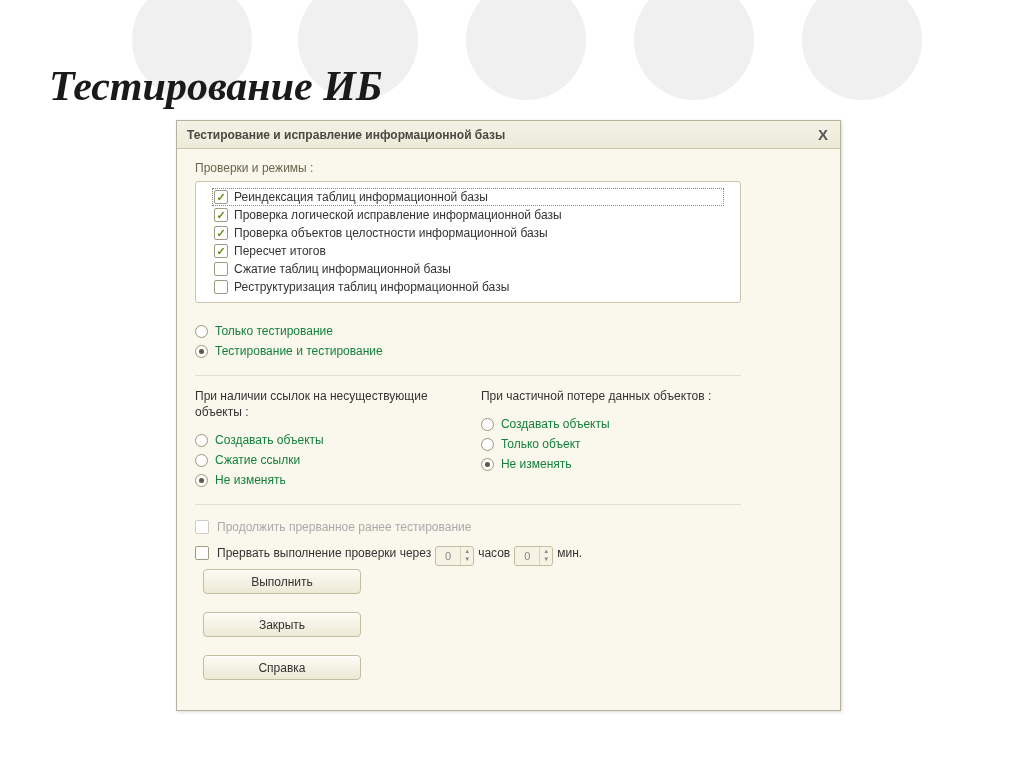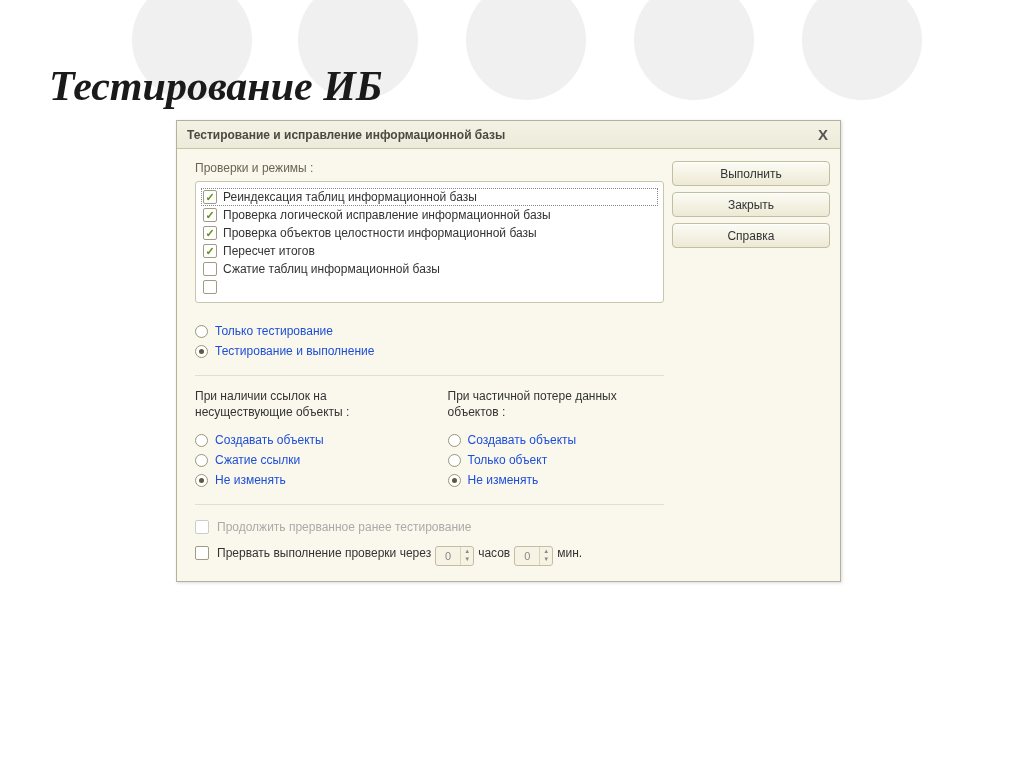--- a/index.html
+++ b/index.html
@@ -56,58 +56,59 @@
     color: #555;
     font-weight: bold;
     cursor: pointer;
     padding: 0 4px;
   }
 
   .dialog-body {
     display: flex;
     align-items: flex-start;
     padding: 12px 10px 12px 18px;
+    flex-direction: column;
   }
 
   .left-col {
     flex: 1;
     font-size: 12px;
     color: #333;
   }
 
   .right-col {
     width: 158px;
     margin-left: 8px;
   }
 
   .btn {
     display: block;
     width: 100%;
     height: 25px;
-    margin-bottom: 6px;
+    margin-bottom: 18px;
     background: linear-gradient(#fcfcf5, #ede9d5);
     border: 1px solid #c2bea2;
     border-radius: 4px;
     font-size: 12px;
     color: #333;
     cursor: pointer;
     box-shadow: inset 0 1px 0 #fff;
   }
 
   .section-label {
     color: #6b6552;
     font-size: 12px;
     margin-bottom: 6px;
   }
 
   .check-group {
     border: 1px solid #c9c6ad;
     border-radius: 3px;
     background: #fff;
-    padding: 6px 5px;
+    padding: 6px 16px;
     margin-bottom: 18px;
   }
   .check-row {
     display: flex;
     align-items: center;
     padding: 2px 2px;
     font-size: 12px;
     color: #333;
   }
   .check-row.focus-row {
@@ -134,21 +135,21 @@
   }
   .chk.disabled {
     border-color: #ccc;
   }
 
   .radio-block { margin-bottom: 14px; }
   .radio-row {
     display: flex;
     align-items: center;
     font-size: 12px;
-    color: #1d4ed8;
+    color: #15803d;
     padding: 3px 0;
   }
   .radio {
     width: 13px; height: 13px;
     border: 1px solid #9a9678;
     border-radius: 50%;
     margin-right: 7px;
     display: inline-flex;
     align-items: center;
     justify-content: center;
@@ -156,21 +157,21 @@
   }
   .radio.selected::after {
     content: "";
     width: 5px; height: 5px;
     background: #5c5948;
     border-radius: 50%;
   }
 
   .two-cols {
     display: flex;
-    gap: 36px;
+    gap: 26px;
     margin-bottom: 14px;
   }
   .two-cols .col { flex: 1; }
   .col-heading {
     font-size: 12px;
     color: #333;
     margin-bottom: 10px;
     line-height: 1.35;
   }
 
@@ -257,31 +258,32 @@
         <div class="check-row">
           <span class="chk checked"></span>
           <span>Пересчет итогов</span>
         </div>
         <div class="check-row">
           <span class="chk"></span>
           <span>Сжатие таблиц информационной базы</span>
         </div>
         <div class="check-row">
           <span class="chk"></span>
+          <span>Реструктуризация таблиц информационной базы</span>
         </div>
       </div>
 
       <div class="radio-block">
         <div class="radio-row">
           <span class="radio"></span>
           <span>Только тестирование</span>
         </div>
         <div class="radio-row">
           <span class="radio selected"></span>
-          <span>Тестирование и выполнение</span>
+          <span>Тестирование и тестирование</span>
         </div>
       </div>
 
       <div class="sep"></div>
 
       <div class="two-cols">
         <div class="col">
           <div class="col-heading">При наличии ссылок на несуществующие объекты :</div>
           <div class="radio-row">
             <span class="radio"></span>

